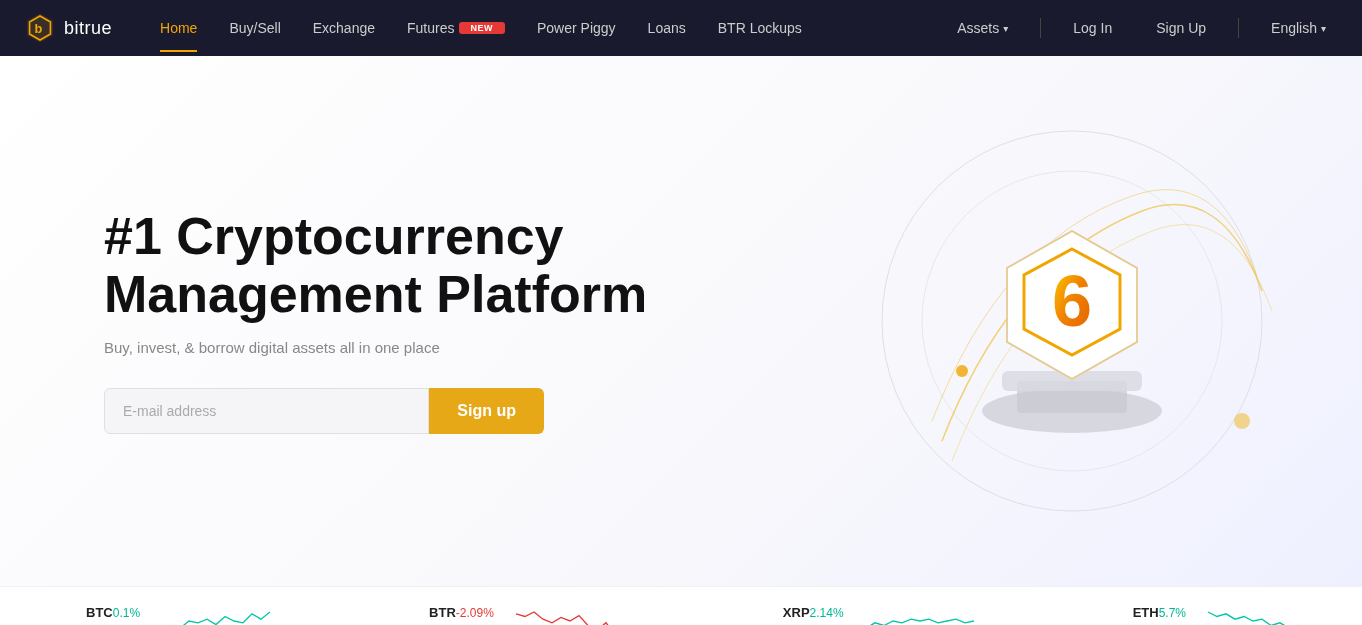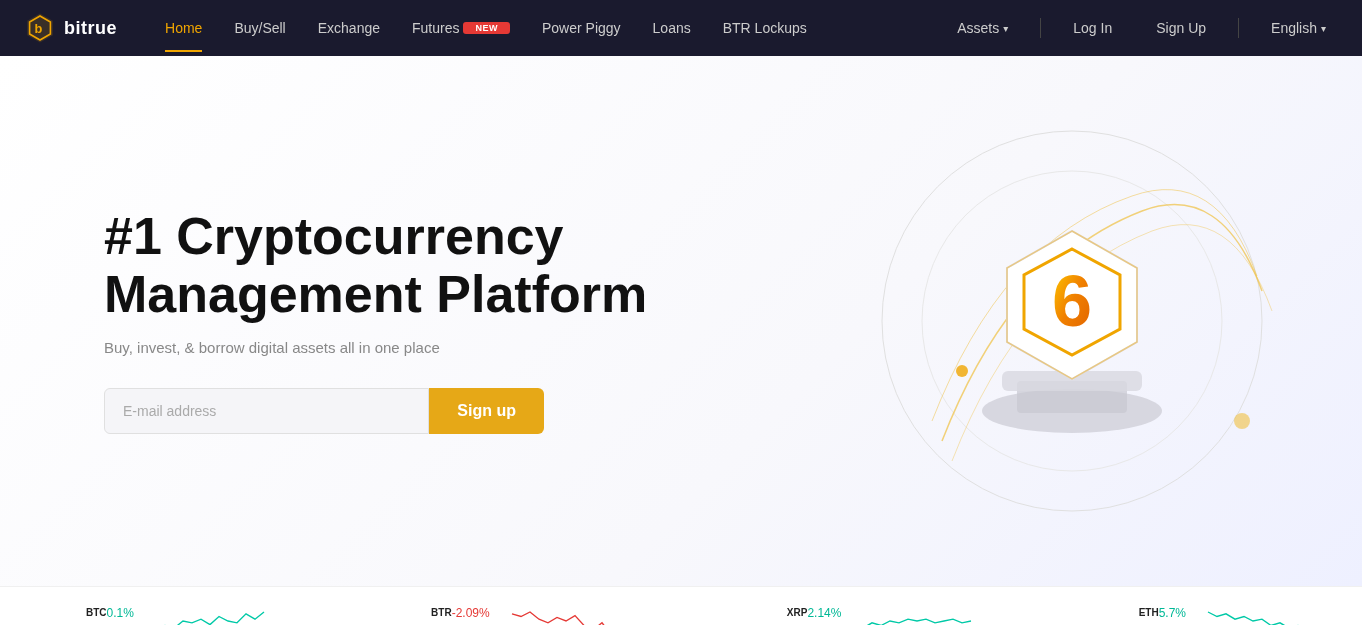--- a/index.html
+++ b/index.html
@@ -22,21 +22,21 @@
       margin-right: 32px;
       text-decoration: none;
     }
     .nav-logo-icon {
       width: 32px;
       height: 32px;
     }
     .nav-logo-text {
       color: #fff;
       font-size: 18px;
-      font-weight: 700;
+      font-weight: 400;
       letter-spacing: 0.5px;
     }
     .nav-links {
       display: flex;
       align-items: center;
       gap: 0;
       flex: 1;
     }
     .nav-link {
       color: #ccc;
@@ -182,21 +182,21 @@
       justify-content: space-between;
       border-top: 1px solid #f0f0f0;
       box-shadow: 0 2px 8px rgba(0,0,0,0.05);
     }
     .ticker-top {
       display: flex;
       align-items: center;
       justify-content: space-between;
     }
     .ticker-symbol {
-      font-size: 10px;
+      font-size: 13px;
       font-weight: 600;
       color: #222;
       padding-left: 46px;
     }
     .ticker-change-pos {
       font-size: 12px;
       color: #00b896;
       font-weight: 500;
     }
     .ticker-change-neg {

